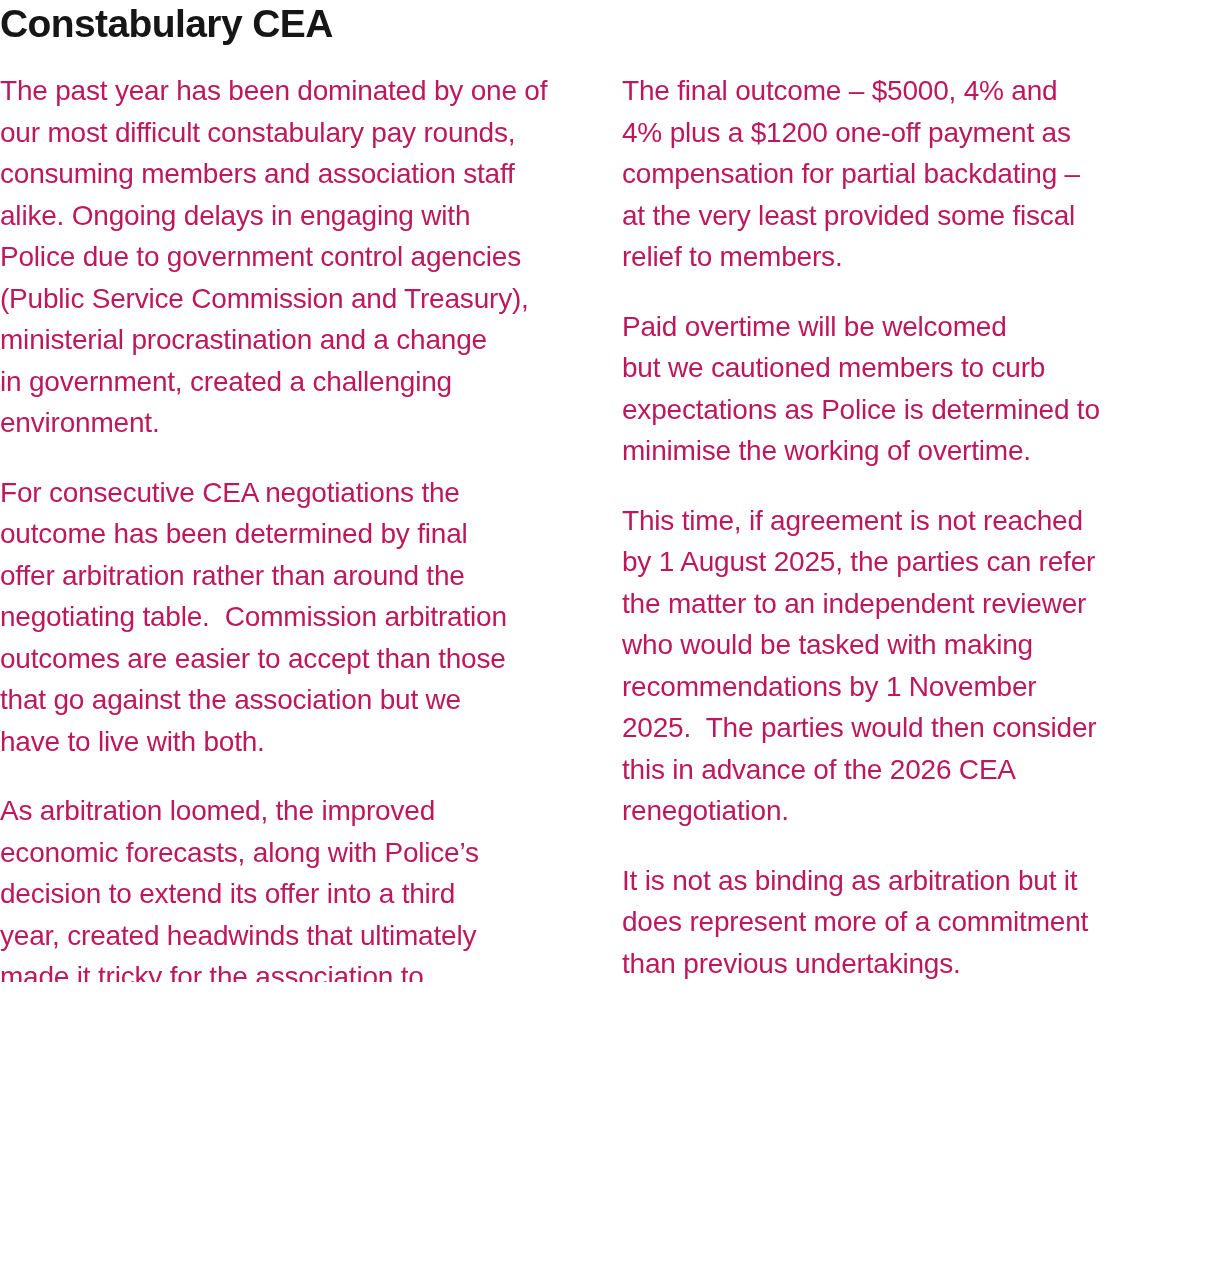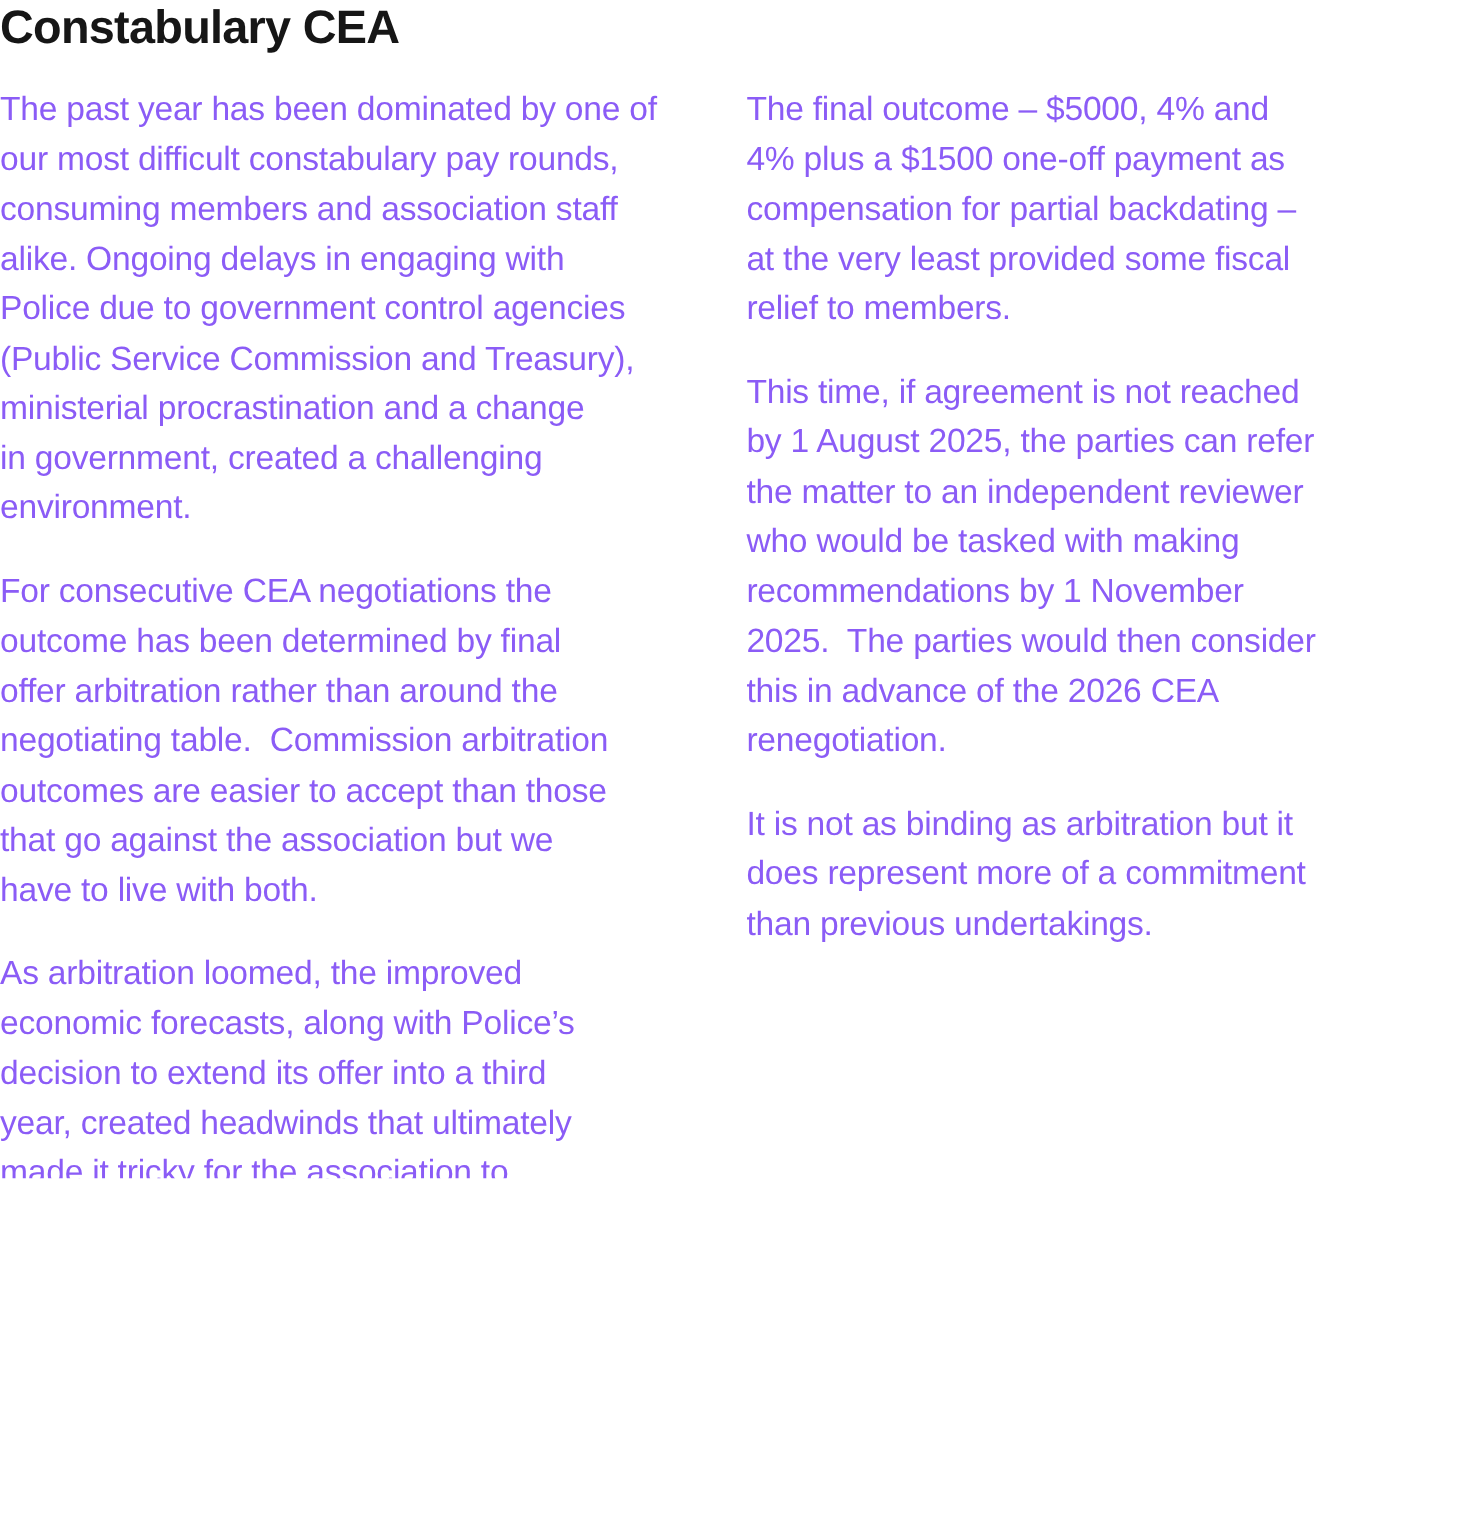--- a/index.html
+++ b/index.html
@@ -29,21 +29,21 @@
   }
   .col { flex: 0 0 auto; }
   .col-left  { width: 590px; }
   .col-right { width: 595px; }
   .col p {
     font-size: 28px;
     line-height: 41.5px;
     letter-spacing: -0.2px;
     white-space: pre-wrap;
     margin: 0 0 28px 0;
-    color: #8b5cf6;
+    color: #be185d;
   }
   .col p:last-child { margin-bottom: 0; }
 </style>
 </head>
 <body>
 
 <div class="page">
   <h1 class="doc-title">Constabulary CEA</h1>
 
   <div class="article-body">
@@ -74,24 +74,28 @@
 significant resources to its submissions,
 which included misrepresentations that
 dissappointed the association, but overall
 we believe the abitrator was swayed by
 the economists’ views and a risk of further
 redundancies among Police employees.</p>
     </div>
 
     <div class="col col-right">
       <p>The final outcome – $5000, 4% and
-4% plus a $1500 one-off payment as
+4% plus a $1200 one-off payment as
 compensation for partial backdating –
 at the very least provided some fiscal
 relief to members.</p>
+      <p>Paid overtime will be welcomed
+but we cautioned members to curb
+expectations as Police is determined to
+minimise the working of overtime.</p>
       <p>This time, if agreement is not reached
 by 1 August 2025, the parties can refer
 the matter to an independent reviewer
 who would be tasked with making
 recommendations by 1 November
 2025.  The parties would then consider
 this in advance of the 2026 CEA
 renegotiation.</p>
       <p>It is not as binding as arbitration but it
 does represent more of a commitment

